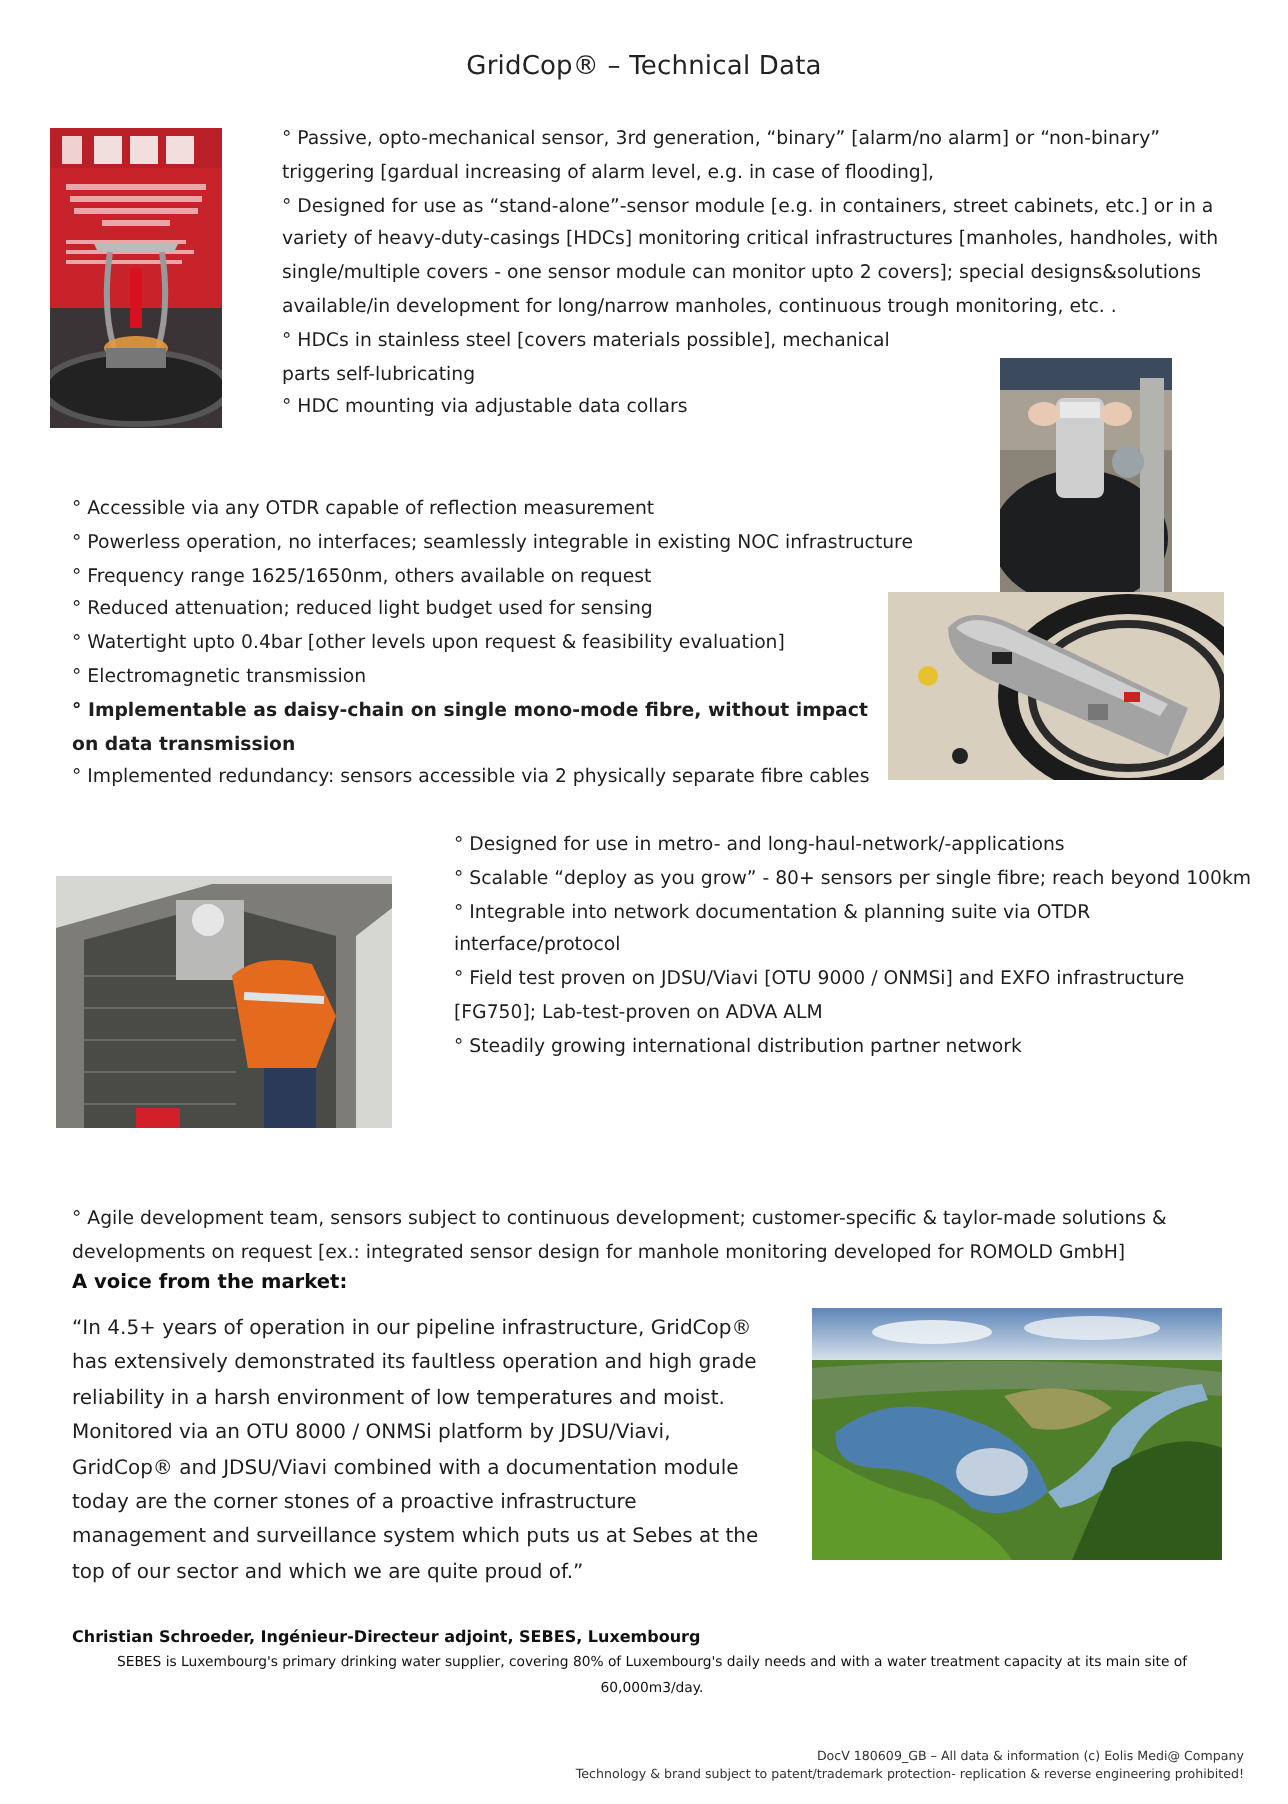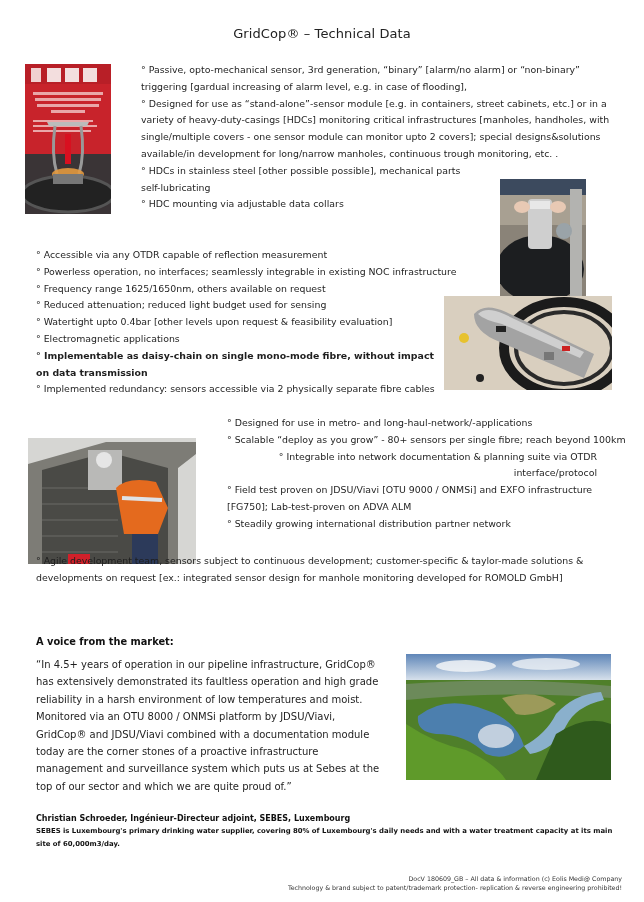--- a/index.html
+++ b/index.html
@@ -10,21 +10,21 @@
   .title {
     position: absolute; left: 0; top: 26px; width: 644px; text-align: center;
     font-size: 13px; color: #222; letter-spacing: 0.1px;
   }
   .block { position: absolute; font-size: 9.4px; line-height: 16.8px; color: #1e1e1e; }
   .block p { margin: 0; }
   .img { position: absolute; overflow: hidden; }
   .heading { position: absolute; font-size: 9.8px; font-weight: bold; color: #111; }
   .quote { position: absolute; font-size: 10px; line-height: 17.4px; color: #1e1e1e; }
   .author { position: absolute; font-size: 8px; font-weight: bold; color: #111; }
-  .desc { position: absolute; font-size: 6.9px; font-weight: bold; line-height: 12.5px; color: #111; }
+  .desc { position: absolute; font-size: 6.9px; font-weight: normal; line-height: 12.5px; color: #111; text-align: center; }
   .footer { position: absolute; right: 22px; font-size: 6.3px; color: #333; text-align: right; line-height: 9px; }
 </style>
 </head>
 <body>
 
 <div class="title">GridCop® – Technical Data</div>
 
 <div class="img" style="left:25px;top:64px;width:86px;height:150px;">
   <svg width="86" height="150" viewBox="0 0 86 150">
     <rect width="86" height="150" fill="#c8232b"></rect>
@@ -49,21 +49,21 @@
     <path d="M56 62 Q60 90 54 110" stroke="#999" stroke-width="3" fill="none"></path>
     <rect x="40" y="70" width="6" height="30" fill="#d81020"></rect>
     <ellipse cx="43" cy="110" rx="16" ry="6" fill="#e39a40" opacity="0.9"></ellipse>
     <rect x="28" y="110" width="30" height="10" fill="#777"></rect>
   </svg>
 </div>
 
 <div class="block" style="left:141px;top:62px;width:475px;">
   <p>° Passive, opto-mechanical sensor, 3rd generation, “binary” [alarm/no alarm] or “non-binary” triggering [gardual increasing of alarm level, e.g. in case of flooding],</p>
   <p>° Designed for use as “stand-alone”-sensor module [e.g. in containers, street cabinets, etc.] or in a variety of heavy-duty-casings [HDCs] monitoring critical infrastructures [manholes, handholes, with single/multiple covers - one sensor module can monitor upto 2 covers]; special designs&amp;solutions available/in development for long/narrow manholes, continuous trough monitoring, etc. .</p>
-  <p style="width:330px;">° HDCs in stainless steel [other possible possible], mechanical parts self-lubricating</p>
+  <p style="width:330px;">° HDCs in stainless steel [covers materials possible], mechanical parts self-lubricating</p>
   <p>° HDC mounting via adjustable data collars</p>
 </div>
 
 <div class="img" style="left:500px;top:179px;width:86px;height:117px;">
   <svg width="86" height="117" viewBox="0 0 86 117">
     <rect width="86" height="117" fill="#8a8378"></rect>
     <rect x="0" y="0" width="86" height="16" fill="#3c4a5e"></rect>
     <rect x="0" y="16" width="86" height="30" fill="#a8a092"></rect>
     <ellipse cx="40" cy="90" rx="44" ry="34" fill="#1c1e20"></ellipse>
     <rect x="70" y="10" width="12" height="107" fill="#b3b3b0"></rect>
@@ -74,21 +74,21 @@
     <circle cx="64" cy="52" r="8" fill="#9aa3a8"></circle>
   </svg>
 </div>
 
 <div class="block" style="left:36px;top:247px;width:430px;">
   <p>° Accessible via any OTDR capable of reflection measurement</p>
   <p>° Powerless operation, no interfaces; seamlessly integrable in existing NOC infrastructure</p>
   <p>° Frequency range 1625/1650nm, others available on request</p>
   <p>° Reduced attenuation; reduced light budget used for sensing</p>
   <p>° Watertight upto 0.4bar [other levels upon request &amp; feasibility evaluation]</p>
-  <p>° Electromagnetic applications</p>
+  <p>° Electromagnetic transmission</p>
   <p style="width:400px;font-weight:bold;">° Implementable as daisy-chain on single mono-mode fibre, without impact on data transmission</p>
   <p>° Implemented redundancy: sensors accessible via 2 physically separate fibre cables</p>
 </div>
 
 <div class="img" style="left:444px;top:296px;width:168px;height:94px;">
   <svg width="168" height="94" viewBox="0 0 168 94">
     <rect width="168" height="94" fill="#d9cfbf"></rect>
     <ellipse cx="120" cy="52" rx="60" ry="46" fill="none" stroke="#1b1b1b" stroke-width="10"></ellipse>
     <ellipse cx="120" cy="52" rx="48" ry="36" fill="none" stroke="#2a2a2a" stroke-width="4"></ellipse>
     <circle cx="68" cy="26" r="4" fill="#222"></circle>
@@ -119,26 +119,26 @@
     <path d="M88 50 Q100 38 128 44 L140 70 L130 96 L96 96 Z" fill="#e46a1e"></path>
     <path d="M94 60 L134 62" stroke="#dfe2e6" stroke-width="4"></path>
     <rect x="104" y="96" width="26" height="30" fill="#2c3a5a"></rect>
     <rect x="40" y="116" width="22" height="10" fill="#d2202a"></rect>
   </svg>
 </div>
 
 <div class="block" style="left:227px;top:415px;width:400px;">
   <p>° Designed for use in metro- and long-haul-network/-applications</p>
   <p>° Scalable “deploy as you grow” - 80+ sensors per single fibre; reach beyond 100km</p>
-  <p style="width:370px;text-align:right;">° Integrable into network documentation &amp; planning suite via OTDR interface/protocol</p>
+  <p style="width:370px;">° Integrable into network documentation &amp; planning suite via OTDR interface/protocol</p>
   <p style="width:380px;">° Field test proven on JDSU/Viavi [OTU 9000 / ONMSi] and EXFO infrastructure [FG750]; Lab-test-proven on ADVA ALM</p>
   <p>° Steadily growing international distribution partner network</p>
 </div>
 
-<div class="block" style="left:36px;top:553px;width:580px;">
+<div class="block" style="left:36px;top:602px;width:580px;">
   <p>° Agile development team, sensors subject to continuous development; customer-specific &amp; taylor-made solutions &amp; developments on request [ex.: integrated sensor design for manhole monitoring developed for ROMOLD GmbH]</p>
 </div>
 
 <div class="heading" style="left:36px;top:636px;">A voice from the market:</div>
 
 <div class="quote" style="left:36px;top:656px;width:350px;">“In 4.5+ years of operation in our pipeline infrastructure, GridCop® has extensively demonstrated its faultless operation and high grade reliability in a harsh environment of low temperatures and moist. Monitored via an OTU 8000 / ONMSi platform by JDSU/Viavi, GridCop® and JDSU/Viavi combined with a documentation module today are the corner stones of a proactive infrastructure management and surveillance system which puts us at Sebes at the top of our sector and which we are quite proud of.”</div>
 
 <div class="img" style="left:406px;top:654px;width:205px;height:126px;">
   <svg width="205" height="126" viewBox="0 0 205 126">
     <defs>

